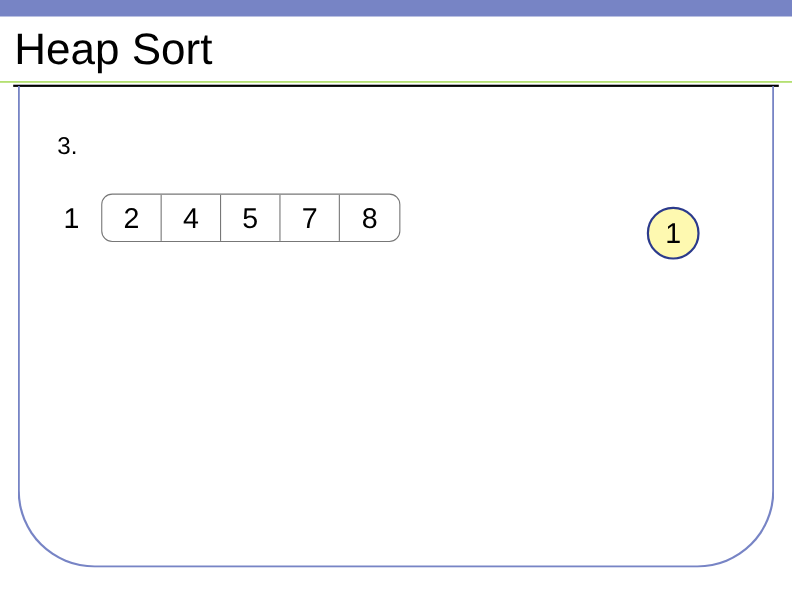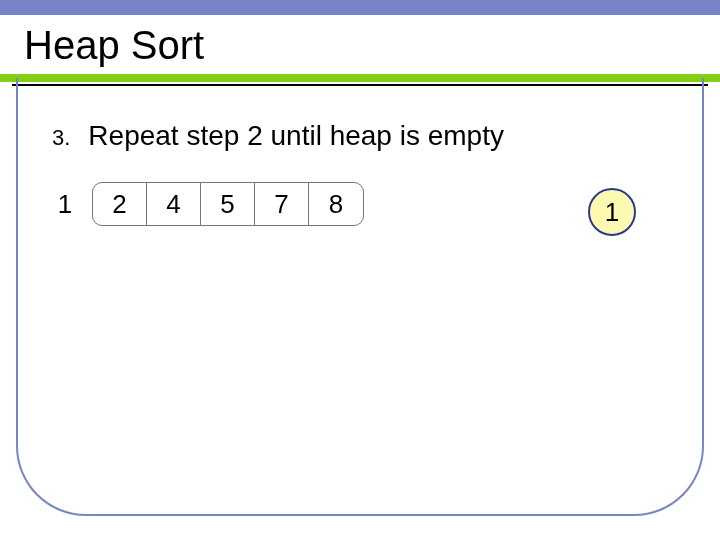--- a/index.html
+++ b/index.html
@@ -10,22 +10,22 @@
       background: #fff;
       position: relative;
       overflow: hidden;
     }
     .top-bar {
       width: 100%;
       height: 15px;
       background: #7784c5;
     }
     .title-area {
-      padding: 8px 12px 6px 24px;
-      border-bottom: 8px solid #84cc16;
+      padding: 8px 12px 6px 13px;
+      border-bottom: 1px solid #84cc16;
       margin-bottom: 2px;
     }
     .title-area h1 {
       font-size: 40px;
       font-weight: normal;
       color: #000;
       letter-spacing: 0px;
     }
     .title-underline {
       margin: 0 12px;
@@ -120,21 +120,20 @@
 <div class="title-area">
   <h1>Heap Sort</h1>
 </div>
 <div class="title-underline"></div>
 
 <div class="content-frame"></div>
 
 <div class="content">
   <div class="step-line">
     <span class="step-number">3.</span>
-    <span class="step-text">Repeat step 2 until heap is empty</span>
   </div>
 
   <div class="array-row">
     <div class="cell-plain">1</div>
     <div class="cells-boxed">
       <div class="cell-boxed">2</div>
       <div class="cell-boxed">4</div>
       <div class="cell-boxed">5</div>
       <div class="cell-boxed">7</div>
       <div class="cell-boxed">8</div>

